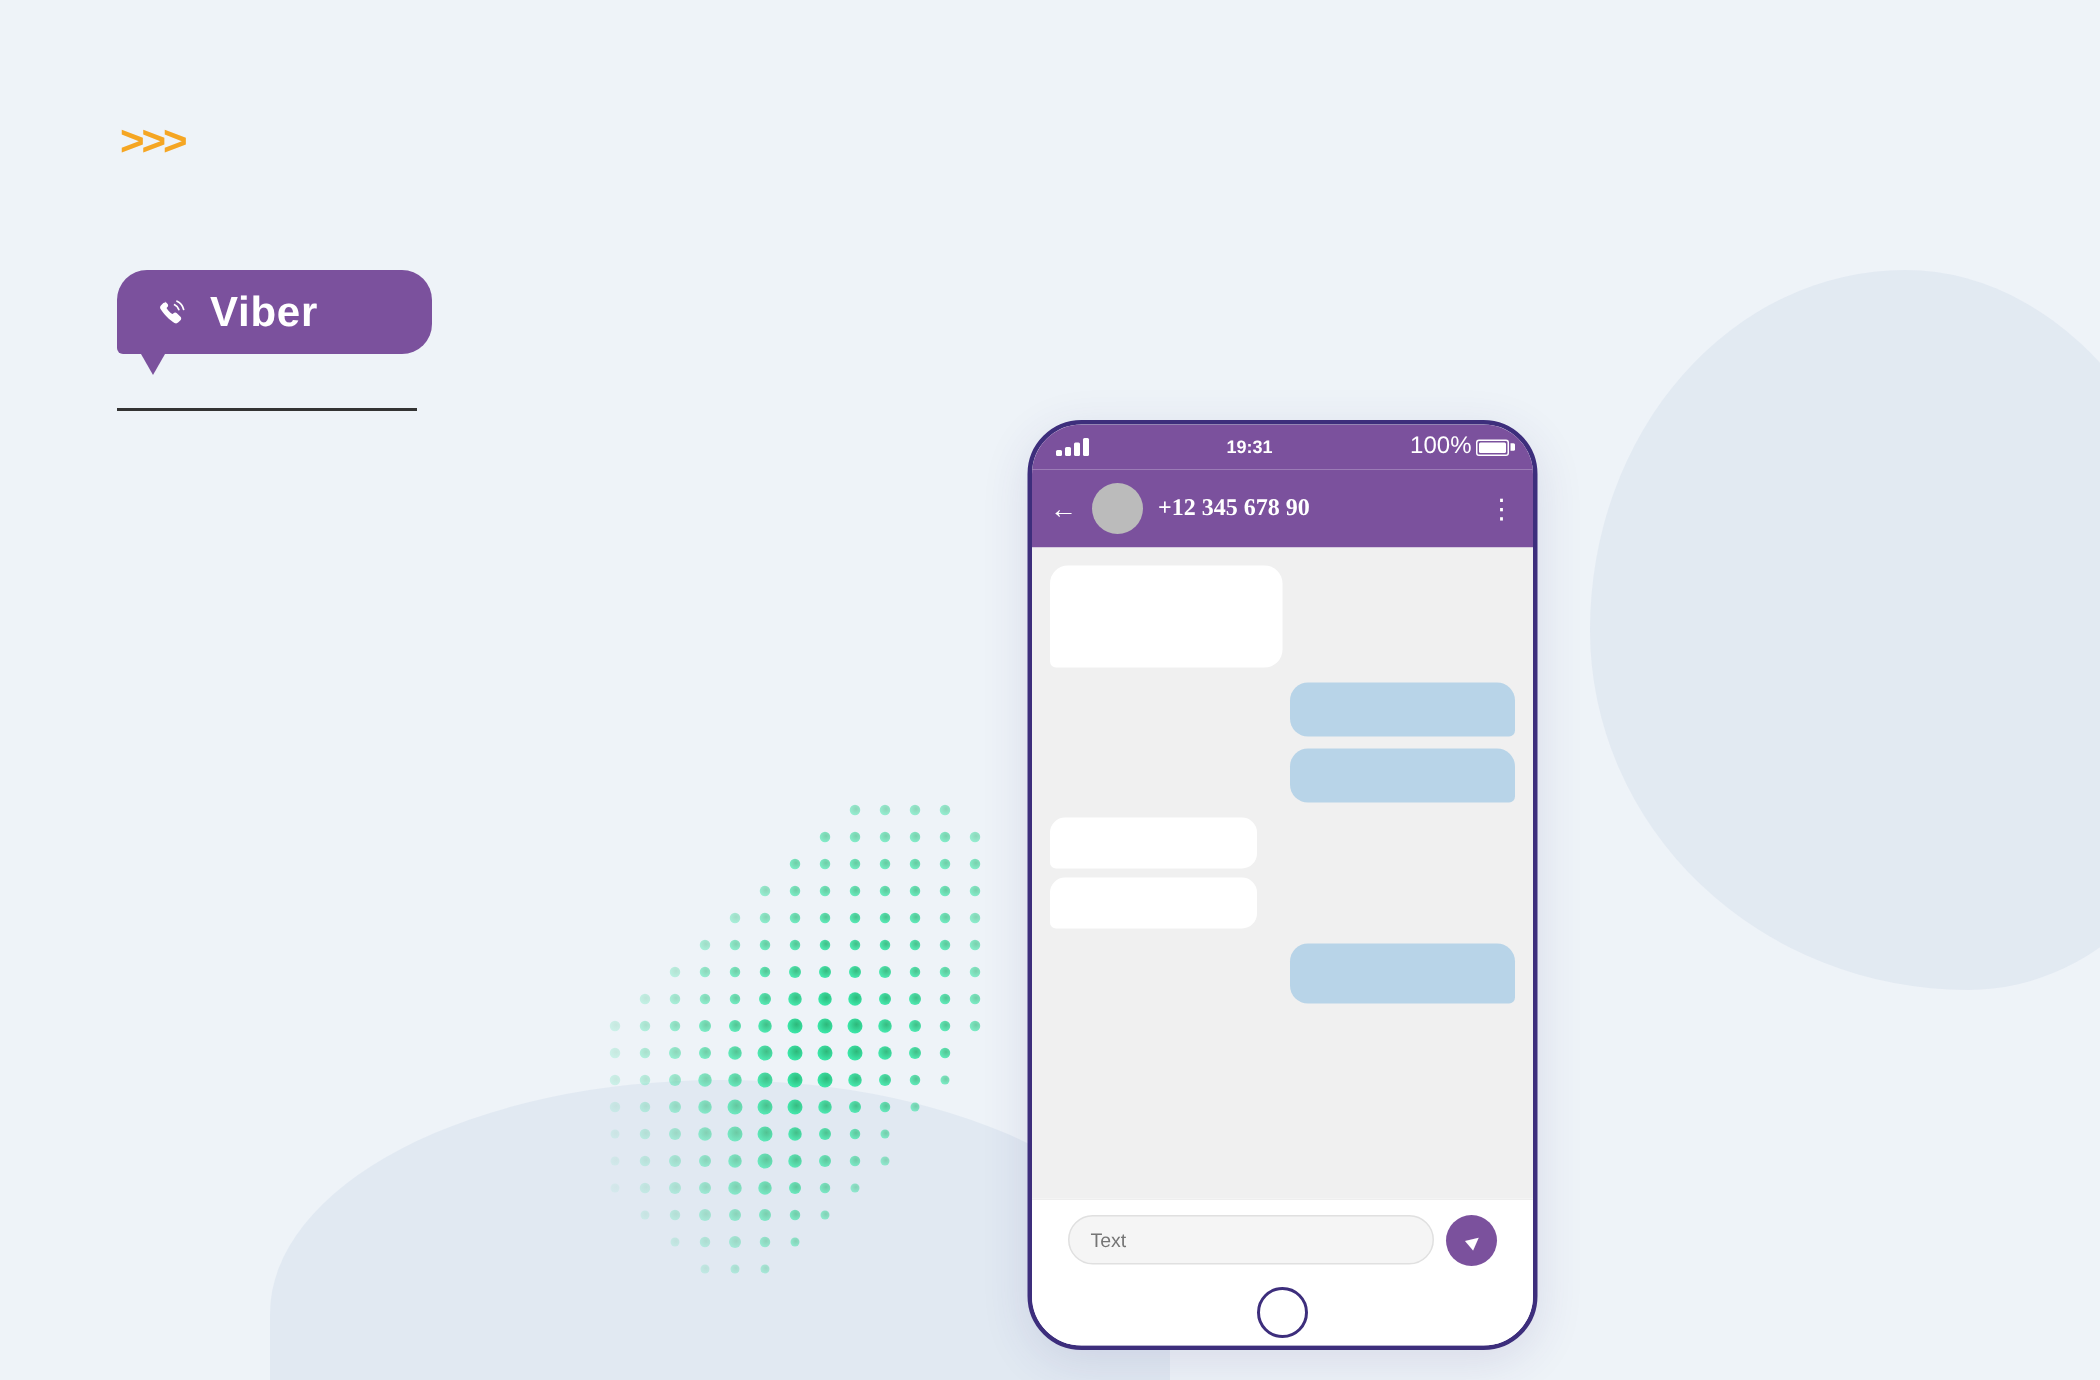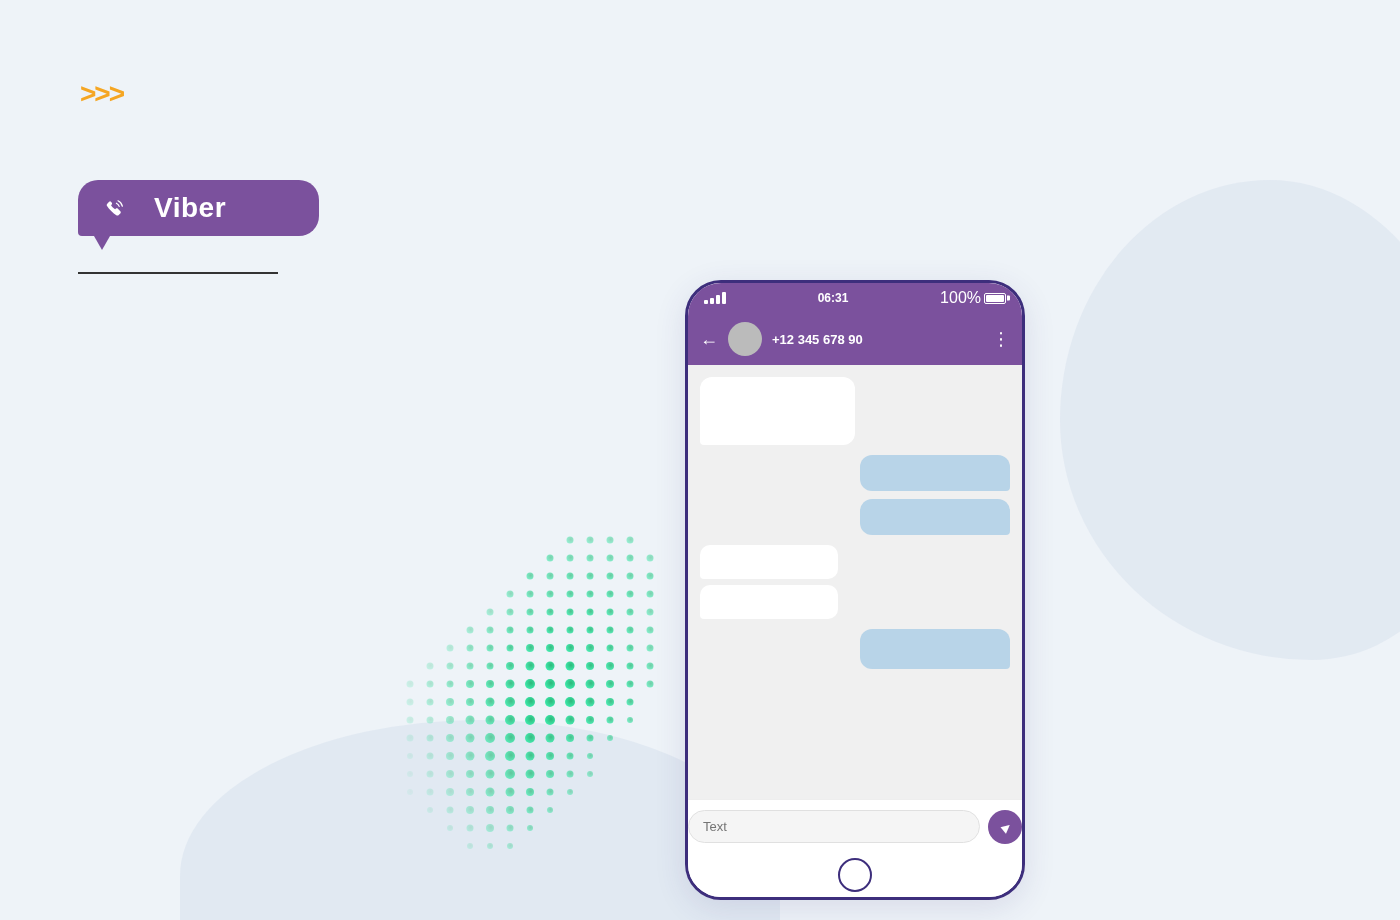--- a/index.html
+++ b/index.html
@@ -57,22 +57,22 @@
       left: 78px;
       z-index: 10;
     }
 
     .viber-bubble {
       background: #7b519d;
       border-radius: 20px 20px 20px 4px;
       padding: 12px 20px;
       display: flex;
       align-items: center;
-      gap: 24px;
-      width: 241px;
+      gap: 10px;
+      width: 210px;
       position: relative;
     }
 
     .viber-bubble::after {
       content: '';
       position: absolute;
       bottom: -14px;
       left: 16px;
       width: 0;
       height: 0;
@@ -213,23 +213,24 @@
     .avatar-circle {
       width: 34px;
       height: 34px;
       border-radius: 50%;
       background: #bbb;
       flex-shrink: 0;
     }
 
     .contact-name {
       color: white;
-      font-size: 13px;
+      font-size: 16px;
       font-weight: 600;
       flex: 1;
+      font-family: Liberation Serif, serif;
     }
 
     .more-dots {
       color: white;
       font-size: 18px;
       line-height: 1;
     }
 
     
     .chat-body {
@@ -246,21 +247,21 @@
       align-self: flex-end;
       background: #b8d4e8;
       border-radius: 12px 12px 4px 12px;
       height: 36px;
       width: 150px;
     }
 
     
     .chat-input-area {
       background: white;
-      padding: 10px 0;
+      padding: 10px 24px;
       display: flex;
       align-items: center;
       gap: 8px;
       border-top: 1px solid #eee;
       height: 54px;
     }
 
     .chat-input-field {
       flex: 1;
       background: #f5f5f5;
@@ -535,21 +536,21 @@
 
 <div class="phone-mockup">
 
   <div class="status-bar">
     <div class="status-signal">
       <div class="signal-bar" style="height:4px;"></div>
       <div class="signal-bar" style="height:6px;"></div>
       <div class="signal-bar" style="height:9px;"></div>
       <div class="signal-bar" style="height:12px;"></div>
     </div>
-    <span class="status-time">06:31</span>
+    <span class="status-time">19:31</span>
     <div class="status-battery">
       <span>100%</span>
       <div class="battery-icon">
         <div class="battery-fill"></div>
       </div>
     </div>
   </div>
 
   <div class="chat-header">
     <span class="back-arrow">←</span>

